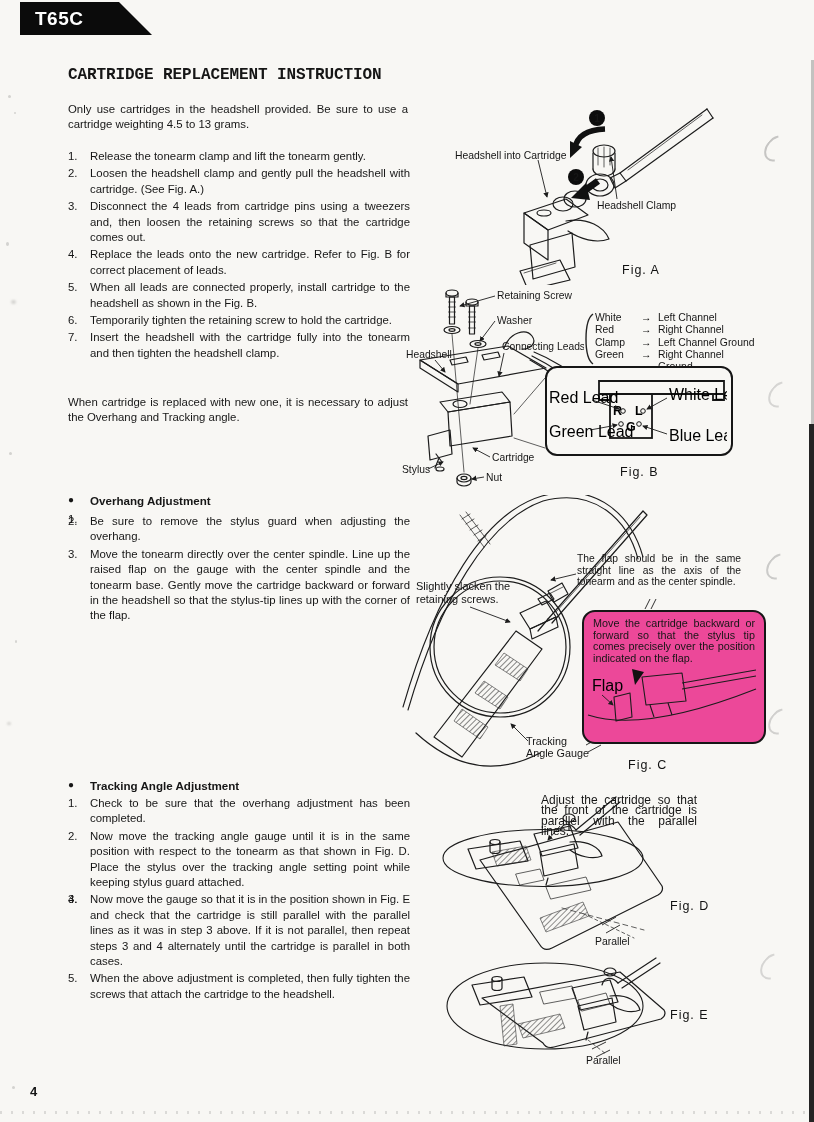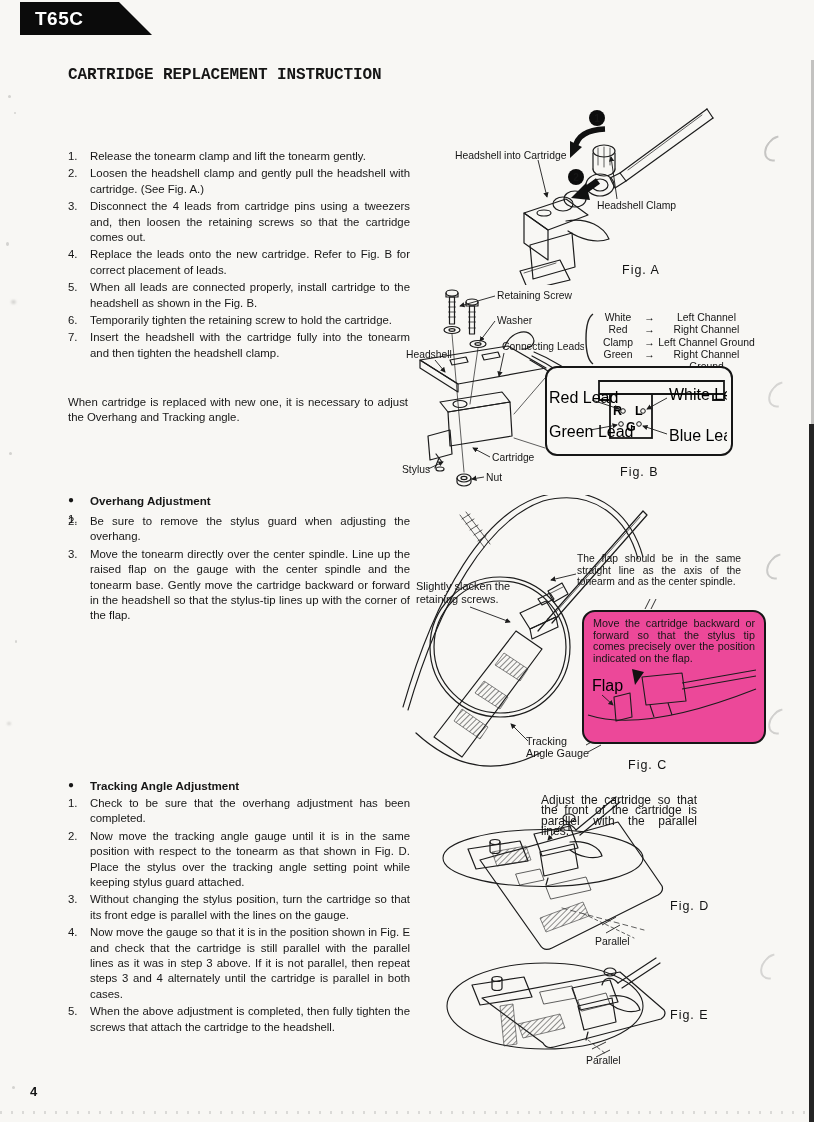--- a/index.html
+++ b/index.html
@@ -27,21 +27,21 @@
   svg.fig text{font-size:10.3px;fill:#161616;font-family:"Liberation Sans","DejaVu Sans",sans-serif;}
   svg.fig .ln{stroke:#1c1c1c;fill:none;stroke-width:1.2;stroke-linejoin:round;stroke-linecap:round;}
   svg.fig .thin{stroke-width:.7;}
   svg.fig .ldr{stroke:#1c1c1c;fill:none;stroke-width:.9;}
   .figcap{position:absolute;font-size:12.5px;letter-spacing:1px;color:#111;}
   .figlabel{position:absolute;font-size:10.4px;color:#151515;white-space:nowrap;}
   .annot{position:absolute;font-size:10.3px;line-height:11.7px;color:#151515;}
   
   .legend{position:absolute;left:584px;top:312px;width:160px;background:#F8F7F4;padding-left:11px;}
   .legend .brace{position:absolute;left:0;top:1px;}
-  .legend-row{display:grid;grid-template-columns:46px 17px auto;font-size:10.4px;line-height:12.3px;text-align:center;}
+  .legend-row{display:grid;grid-template-columns:46px 17px auto;font-size:10.4px;line-height:12.3px;}
   
   .inset{position:absolute;left:545px;top:366px;width:184px;height:86px;border:2.2px solid #161616;border-radius:12px;background:#F8F7F4;}
   .cbox{position:absolute;left:582px;top:610px;width:180px;height:130px;border:2.3px solid #161616;border-radius:13px;background:#ec4899;}
   .cbox .btxt{padding:6px 9px 0 9px;font-size:10.8px;line-height:11.7px;text-align:justify;}
   
   .crescent{position:absolute;width:17px;height:25px;border:2px solid #8a8a8a;border-radius:50%;
             border-right-color:transparent;border-top-color:transparent;transform:rotate(40deg);opacity:.45;}
   .edge{position:absolute;left:809px;top:424px;width:5px;height:698px;background:#242424;}
   .edge2{position:absolute;left:811px;top:60px;width:3px;height:364px;background:#242424;opacity:.25;}
   .speck{position:absolute;background:#8f8f8b;border-radius:50%;opacity:.35;}
@@ -51,20 +51,21 @@
 </head>
 <body>
 
 <div class="page">
 
   <div class="tab">
     <span>T65C</span>
   </div>
 
   <div class="doc-title">CARTRIDGE REPLACEMENT INSTRUCTION</div>
+  <div class="intro body-txt">Only use cartridges in the headshell provided. Be sure to use a cartridge weighting 4.5 to 13 grams.</div>
 
   <div class="steps l1 body-txt">
 
       <div class="step">
         <span class="num">1.</span>
         <span>Release the tonearm clamp and lift the tonearm gently.</span>
       </div>
 
       <div class="step">
         <span class="num">2.</span>
@@ -129,21 +130,20 @@
         <span>Check to be sure that the overhang adjustment has been completed.</span>
       </div>
 
       <div class="step">
         <span class="num">2.</span>
         <span>Now move the tracking angle gauge until it is in the same position with respect to the tonearm as that shown in Fig. D. Place the stylus over the tracking angle setting point while keeping stylus guard attached.</span>
       </div>
 
       <div class="step">
         <span class="num">3.</span>
-        <span>Without changing the stylus position, turn the cartridge so that its front edge is parallel with the lines on the gauge.</span>
       </div>
 
       <div class="step">
         <span class="num">4.</span>
         <span>Now move the gauge so that it is in the position shown in Fig. E and check that the cartridge is still parallel with the parallel lines as it was in step 3 above. If it is not parallel, then repeat steps 3 and 4 alternately until the cartridge is parallel in both cases.</span>
       </div>
 
       <div class="step">
         <span class="num">5.</span>
         <span>When the above adjustment is completed, then fully tighten the screws that attach the cartridge to the headshell.</span>

